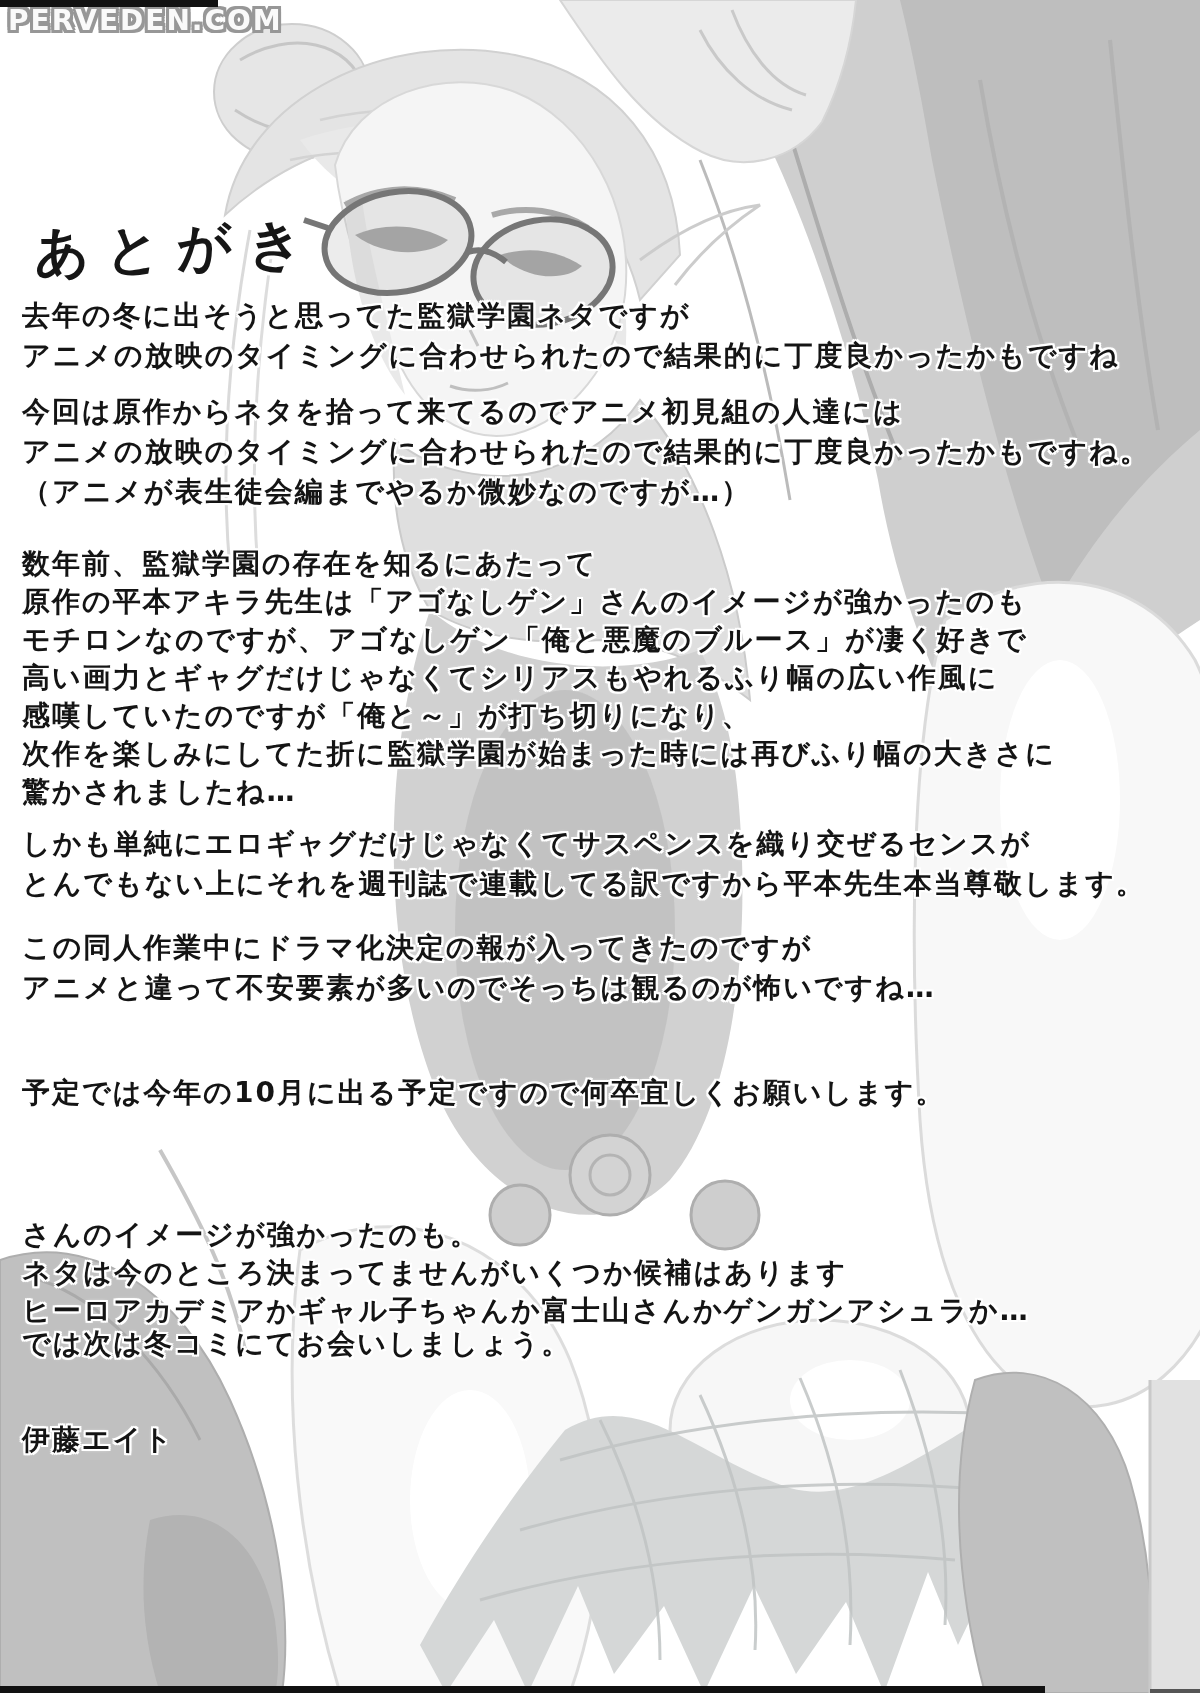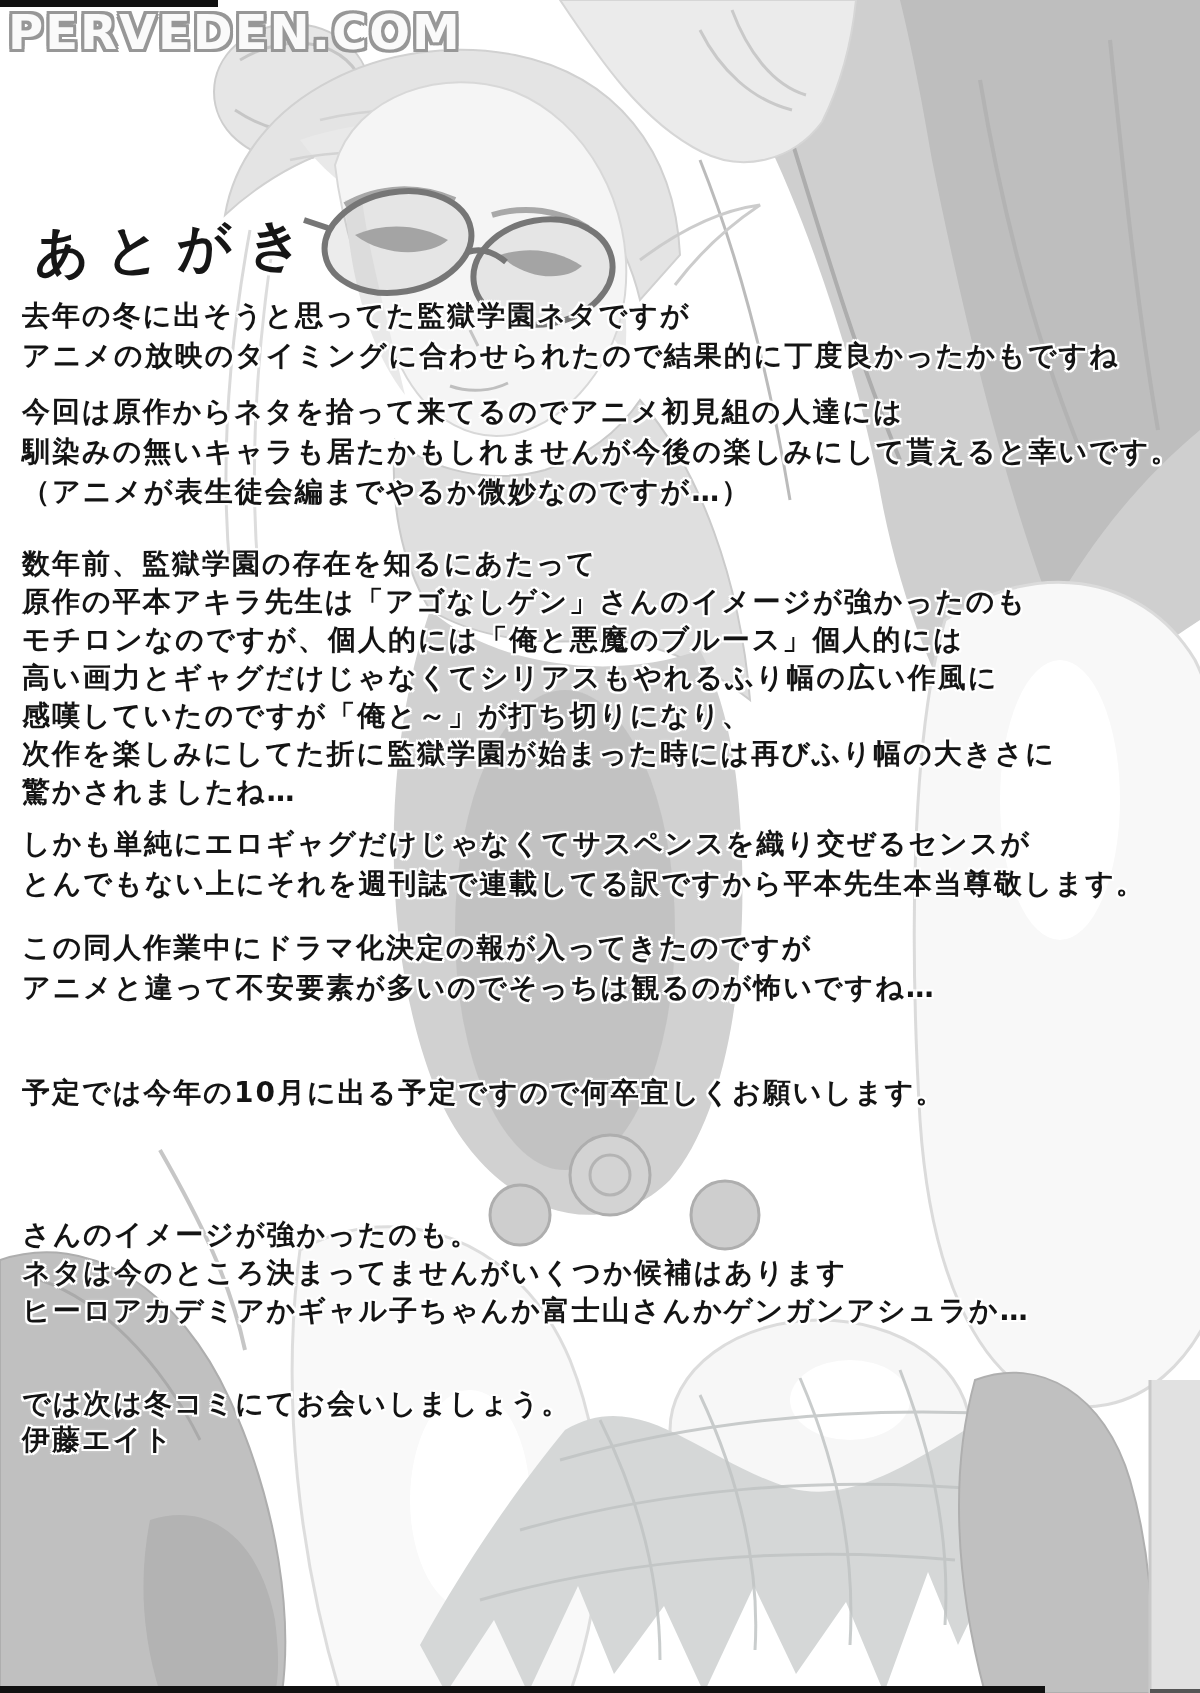--- a/index.html
+++ b/index.html
@@ -8,21 +8,21 @@
     background:#ffffff;
     overflow:hidden;
     position:relative;
     font-family:"DejaVu Sans","Liberation Sans",sans-serif;
   }
   #bg-art{
     position:absolute;left:0;top:0;width:1200px;height:1693px;z-index:0;
   }
   .watermark{
     position:absolute;left:8px;top:4px;z-index:3;
-    font-size:48px;font-weight:900;letter-spacing:2px;
+    font-size:28px;font-weight:900;letter-spacing:2px;
     color:#fafafa;
     text-shadow:
       -3px -3px 0 #979797, 3px -3px 0 #979797,
       -3px  3px 0 #979797, 3px  3px 0 #979797,
        0   -3px 0 #979797, 0    3px 0 #979797,
       -3px  0   0 #979797, 3px  0   0 #979797;
     white-space:nowrap;
   }
   .page-title{
     position:absolute;left:34px;top:212px;z-index:2;
@@ -168,28 +168,28 @@
 
 <div class="page-title">あとがき</div>
 
 <div class="tblock lh40" style="top:296px">
   <p>去年の冬に出そうと思ってた監獄学園ネタですが</p>
   <p>アニメの放映のタイミングに合わせられたので結果的に丁度良かったかもですね</p>
 </div>
 
 <div class="tblock lh40" style="top:392px">
   <p>今回は原作からネタを拾って来てるのでアニメ初見組の人達には</p>
-  <p>馴染みの無いキャラも居たかもしれませんが今後の楽しみにして貰えると幸いです。</p>
+  <p>アニメの放映のタイミングに合わせられたので結果的に丁度良かったかもですね。</p>
   <p>（アニメが表生徒会編までやるか微妙なのですが…）</p>
 </div>
 
 <div class="tblock lh38" style="top:545px">
   <p>数年前、監獄学園の存在を知るにあたって</p>
   <p>原作の平本アキラ先生は「アゴなしゲン」さんのイメージが強かったのも</p>
-  <p>モチロンなのですが、個人的には「俺と悪魔のブルース」個人的には</p>
+  <p>モチロンなのですが、アゴなしゲン「俺と悪魔のブルース」が凄く好きで</p>
   <p>高い画力とギャグだけじゃなくてシリアスもやれるふり幅の広い作風に</p>
   <p>感嘆していたのですが「俺と～」が打ち切りになり、</p>
   <p>次作を楽しみにしてた折に監獄学園が始まった時には再びふり幅の大きさに</p>
   <p>驚かされましたね…</p>
 </div>
 
 <div class="tblock lh40" style="top:824px">
   <p>しかも単純にエロギャグだけじゃなくてサスペンスを織り交ぜるセンスが</p>
   <p>とんでもない上にそれを週刊誌で連載してる訳ですから平本先生本当尊敬します。</p>
 </div>
@@ -202,19 +202,19 @@
 <div class="tblock lh40" style="top:1073px">
   <p>予定では今年の10月に出る予定ですので何卒宜しくお願いします。</p>
 </div>
 
 <div class="tblock lh38" style="top:1216px">
   <p>さんのイメージが強かったのも。</p>
   <p>ネタは今のところ決まってませんがいくつか候補はあります</p>
   <p>ヒーロアカデミアかギャル子ちゃんか富士山さんかゲンガンアシュラか…</p>
 </div>
 
-<div class="tblock lh40" style="top:1384px">
+<div class="tblock lh40" style="top:1324px">
   <p>では次は冬コミにてお会いしましょう。</p>
 </div>
 
 <div class="tblock lh40 signature">
   <p>伊藤エイト</p>
 </div>
 
 </body></html>

